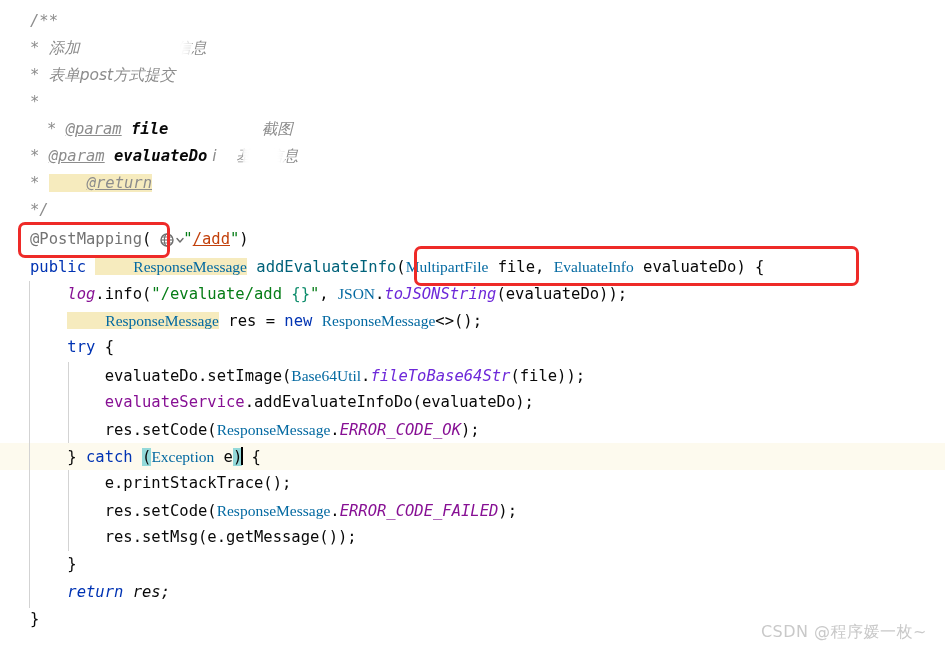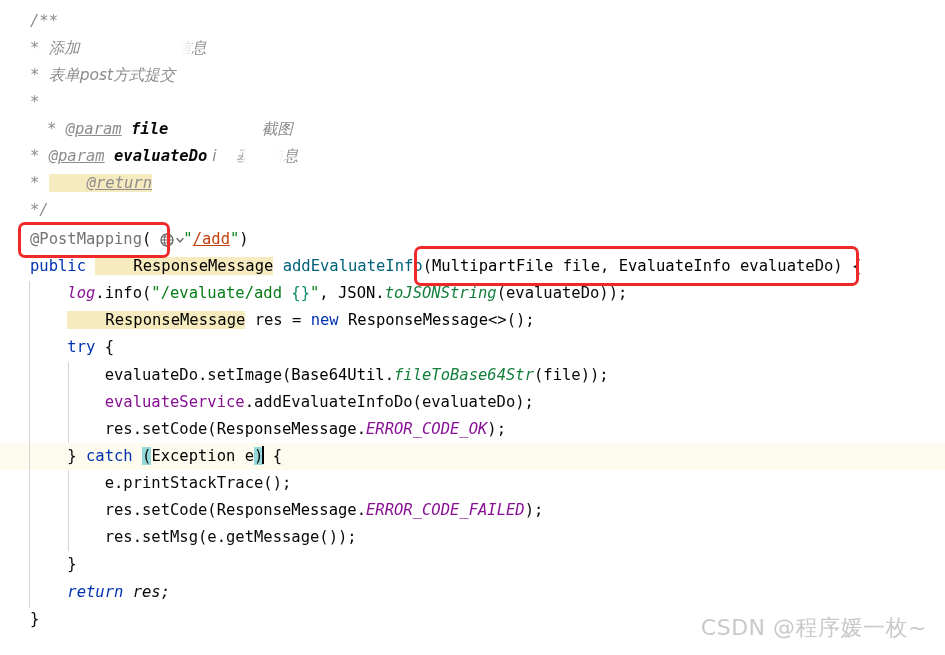--- a/index.html
+++ b/index.html
@@ -57,23 +57,23 @@
     background: #d3d3d3;
   }
 
   
   .kw      { color: #0033b3; }              
   .anno    { color: #737373; }              
   .str     { color: #067d17; }              
   .strfmt  { color: #0e8c6b; }              
   .field   { color: #871094; }              
   .statfld { color: #871094; font-style: italic; }  
-  .statmth { color: #15803d; font-style: italic; }  
+  .statmth { color: #6d28d9; font-style: italic; }  
   .plain   { color: #080808; }
-  .type    { color: #000000; }
+  .type    { color: #0369a1; font-family: Liberation Serif, serif; }
   .ident   { color: #080808; }
   .urlstr  { color: #c2410c; text-decoration: underline; }
 
   
   .cmt     { color: #8c8c8c; font-style: italic; }
   .cmt-tag { color: #8c8c8c; font-style: italic; text-decoration: underline; }
   .cmt-val { color: #080808; font-style: italic; font-weight: bold; }
   .cmt-cn  { color: #8c8c8c; font-style: italic; font-family: "DejaVu Sans", "Liberation Sans", sans-serif; }
 
   
@@ -121,21 +121,21 @@
     pointer-events: none;
     background: transparent;
   }
 
   
   #watermark {
     position: absolute;
     right: 18px;
     bottom: 12px;
     font-family: "DejaVu Sans", "Liberation Sans", sans-serif;
-    font-size: 22px;
+    font-size: 16px;
     color: #c9c9c9;
     letter-spacing: .5px;
     white-space: nowrap;
     user-select: none;
   }
 </style>
 </head>
 <body>
 
 <div id="screen">

